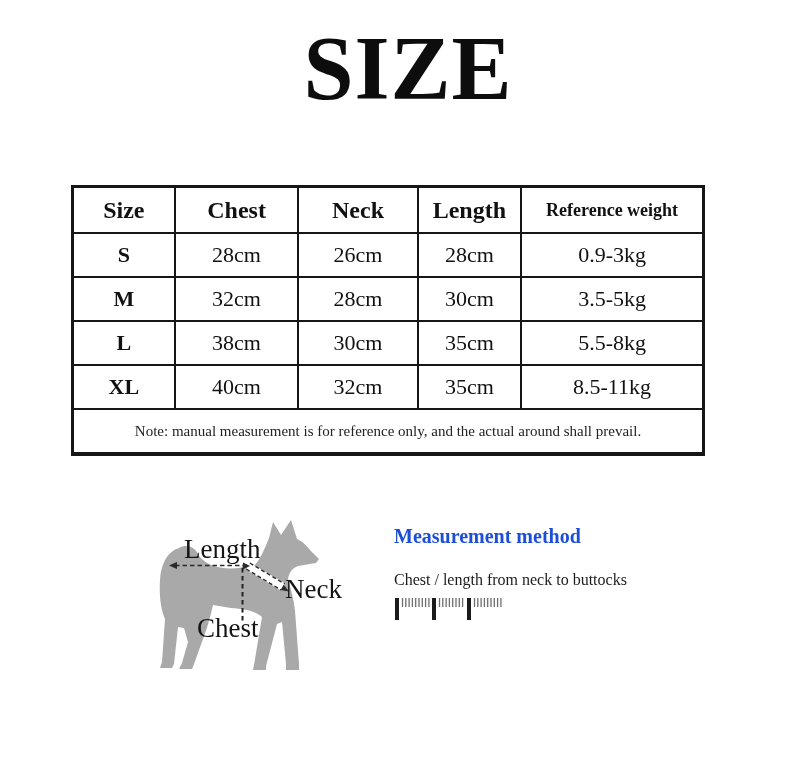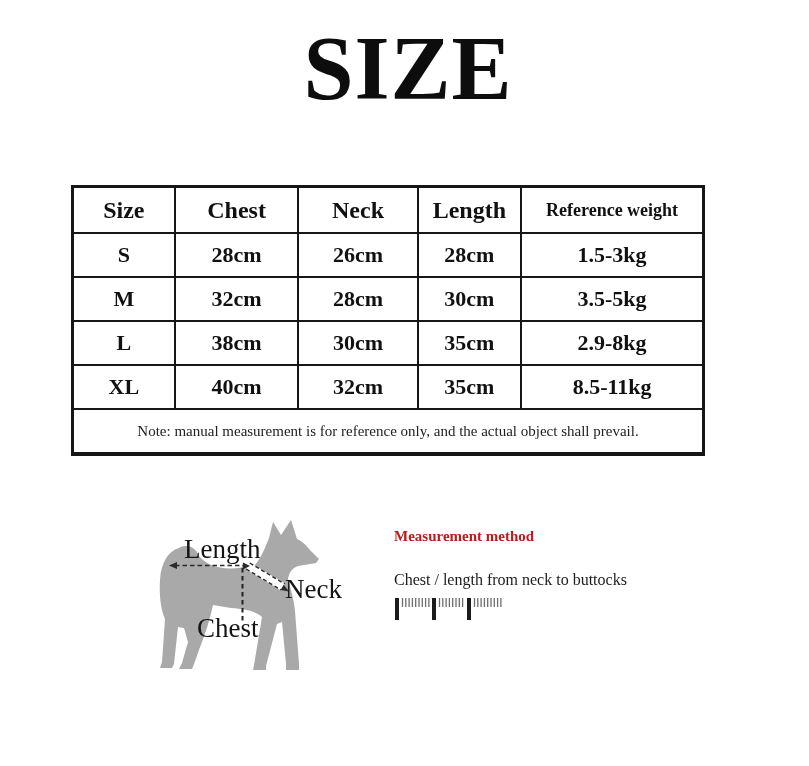--- a/index.html
+++ b/index.html
@@ -26,39 +26,39 @@
     border:3px solid #161616;border-bottom-width:4px;
     background:#fff;
   }
   table.size-table th,table.size-table td{
     border:2px solid #161616;
     text-align:center;vertical-align:middle;
     padding:0;
   }
   table.size-table thead th{font-size:24px;font-weight:bold;height:44px;}
   table.size-table thead th.small{font-size:18px;}
-  table.size-table tbody td{font-size:22px;height:42px;font-weight:bold;}
+  table.size-table tbody td{font-size:22px;height:42px;}
   table.size-table tbody td.sizecol{font-weight:bold;}
   table.size-table td.note-cell{
     font-size:15px;height:42px;font-weight:normal;color:#222;
   }
   
   .dog-svg{position:absolute;left:143px;top:518px;}
   .diagram-label{
     position:absolute;margin:0;
     font-size:27px;line-height:1;color:#151515;white-space:nowrap;
   }
   .label-length{left:168px;top:536px;}
   .label-neck{left:269px;top:576px;}
   .label-chest{left:181px;top:615px;}
   
   .method{position:absolute;left:378px;top:523px;width:330px;}
   .method-title{
-    margin:0 0 17px 0;font-size:15px;line-height:26px;
-    font-weight:bold;color:#b91c1c;
+    margin:0 0 17px 0;font-size:20px;line-height:26px;
+    font-weight:bold;color:#1d4ed8;
   }
   .method-item{
     margin:0;font-size:16px;line-height:28px;color:#1c1c1c;white-space:nowrap;
   }
   .ruler{display:block;margin-top:3px;}
 </style>
 </head>
 <body>
 
 <div class="canvas">
@@ -82,45 +82,45 @@
           <th>Length</th>
           <th class="small">Reference weight</th>
         </tr>
       </thead>
       <tbody>
         <tr>
           <td class="sizecol">S</td>
           <td>28cm</td>
           <td>26cm</td>
           <td>28cm</td>
-          <td>1.5-3kg</td>
+          <td>0.9-3kg</td>
         </tr>
         <tr>
           <td class="sizecol">M</td>
           <td>32cm</td>
           <td>28cm</td>
           <td>30cm</td>
           <td>3.5-5kg</td>
         </tr>
         <tr>
           <td class="sizecol">L</td>
           <td>38cm</td>
           <td>30cm</td>
           <td>35cm</td>
-          <td>2.9-8kg</td>
+          <td>5.5-8kg</td>
         </tr>
         <tr>
           <td class="sizecol">XL</td>
           <td>40cm</td>
           <td>32cm</td>
           <td>35cm</td>
           <td>8.5-11kg</td>
         </tr>
         <tr>
-          <td class="note-cell" colspan="5">Note: manual measurement is for reference only, and the actual object shall prevail.</td>
+          <td class="note-cell" colspan="5">Note: manual measurement is for reference only, and the actual around shall prevail.</td>
         </tr>
       </tbody>
     </table>
   </div>
 
   <svg class="dog-svg" width="165" height="155" viewBox="0 0 165 155" aria-hidden="true">
     <path fill="#a9a9a9" d="
       M 20 30
       C 27 26 36 28 40 38
       C 50 50 68 54 96 47

